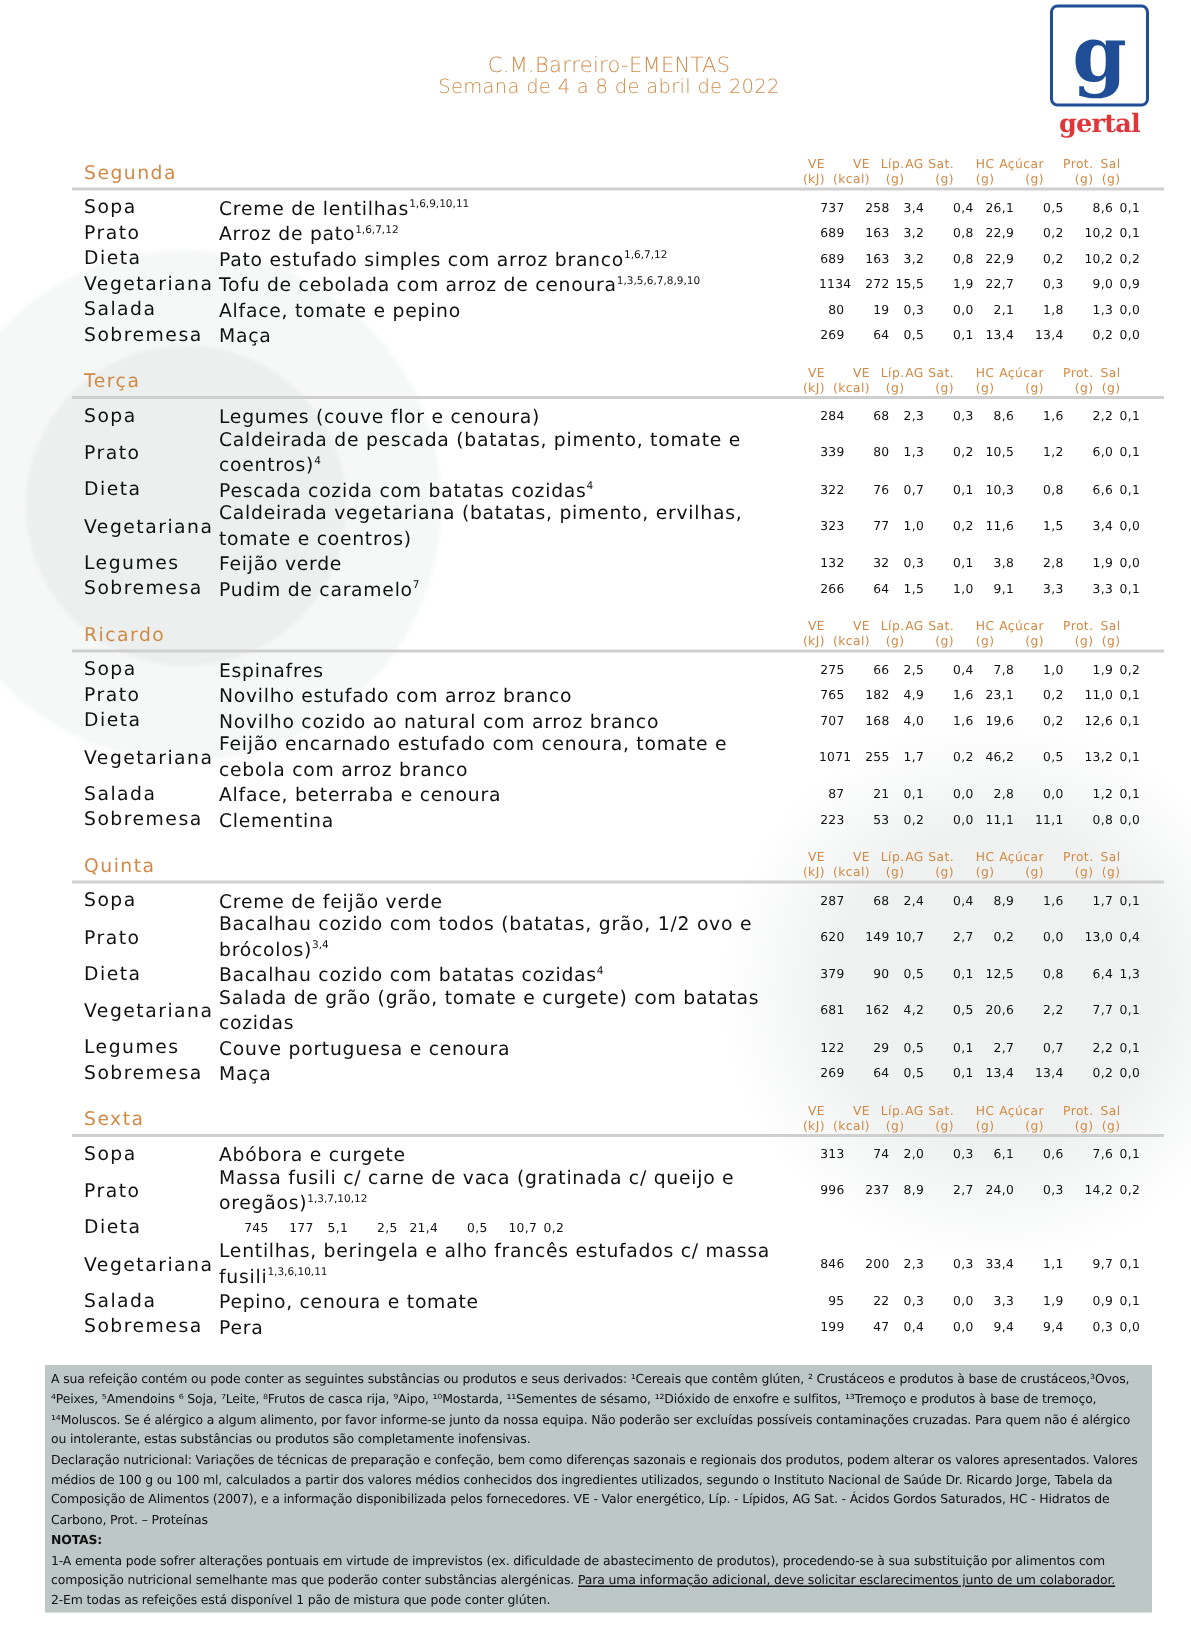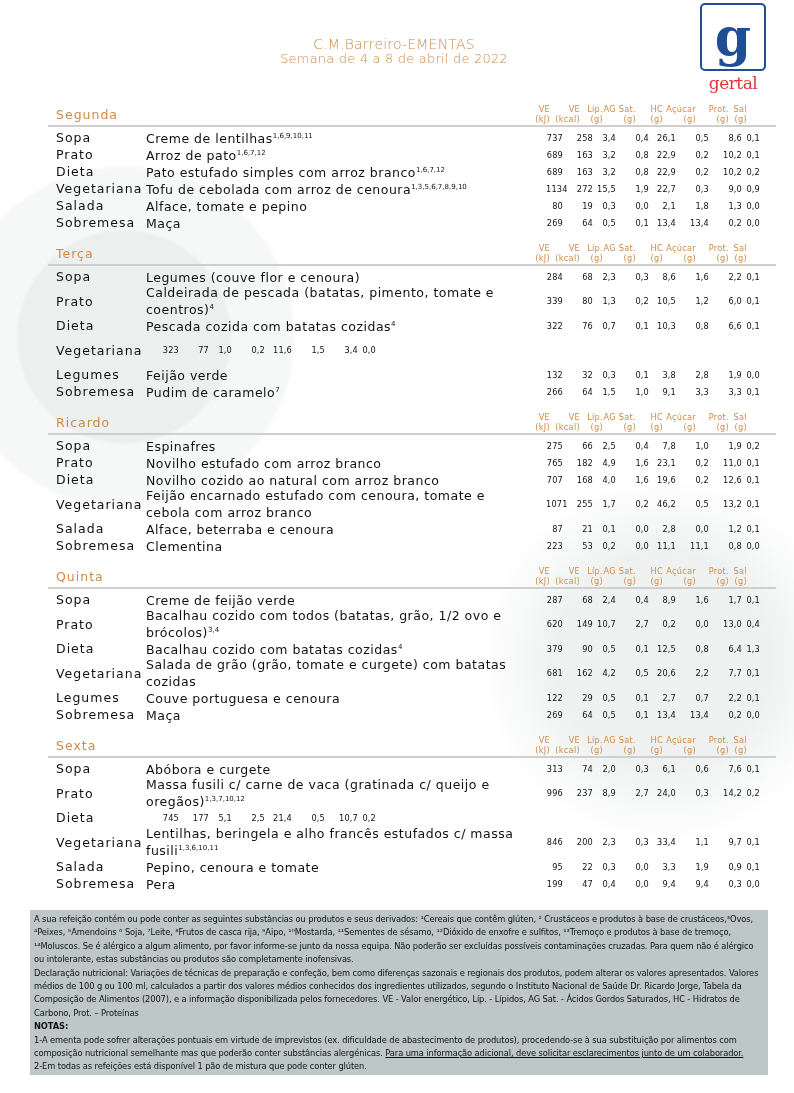--- a/index.html
+++ b/index.html
@@ -5,29 +5,29 @@
   * { box-sizing: border-box; margin: 0; padding: 0; }
   html, body { width: 794px; height: 1093px; background: #ffffff; overflow: hidden; }
   body { position: relative; font-family: "DejaVu Sans", sans-serif; color: #111; }
 
   .watermark { position: absolute; left: -60px; top: 130px; width: 460px; height: 460px; border-radius: 50%;
     background: radial-gradient(circle at 40% 45%, rgba(200,210,208,0.35) 0 28%, rgba(220,226,225,0.25) 29% 45%, rgba(0,0,0,0) 46%); pointer-events: none; }
   .watermark2 { position: absolute; right: -40px; top: 440px; width: 380px; height: 440px; border-radius: 50%;
     background: radial-gradient(circle at 55% 50%, rgba(210,216,215,0.35) 0 35%, rgba(0,0,0,0) 60%); pointer-events: none; }
 
   .header { position: absolute; left: 0; top: 0; width: 794px; height: 100px; }
-  .title { position: absolute; left: 240px; top: 36px; width: 308px; text-align: center; color: #d08a46;
+  .title { position: absolute; left: 252px; top: 36px; width: 308px; text-align: center; color: #d08a46;
     font-family: "DejaVu Sans", sans-serif; font-weight: 300; line-height: 1.15; }
   .title .l1 { font-size: 14px; letter-spacing: 0.2px; }
   .title .l2 { font-size: 13px; letter-spacing: 0.2px; }
 
   .logo { position: absolute; left: 697px; top: 3px; width: 72px; height: 88px; }
   .logo-box { position: absolute; left: 3px; top: 0; width: 66px; height: 68px; border: 2px solid #1f4e96; border-radius: 5px; background: #fff; }
   .logo-g { position: absolute; left: 0; top: 2px; width: 62px; text-align: center; font-family: "DejaVu Serif", serif; font-weight: bold; font-size: 52px; color: #1f4e96; line-height: 60px; }
-  .logo-word { position: absolute; left: 0; top: 70px; width: 72px; text-align: center; font-family: "DejaVu Serif", serif; font-weight: normal; font-size: 17px; color: #e0353b; letter-spacing: -0.5px; }
+  .logo-word { position: absolute; left: 0; top: 70px; width: 72px; text-align: center; font-family: "DejaVu Serif", serif; font-weight: bold; font-size: 17px; color: #e0353b; letter-spacing: -0.5px; }
 
   .content { position: absolute; left: 56px; top: 104px; width: 720px; }
   .day { position: relative; }
   .day-head { position: relative; height: 25px; }
   .day-name { position: absolute; left: 0; top: 3px; font-size: 12.5px; color: #d08a46; letter-spacing: 1px; }
   .day-rule { position: absolute; left: -8px; right: 0; top: 21px; height: 2px; background: #cfcfcf; }
 
   .cols { position: absolute; left: 477px; top: 0; display: flex; }
   .col { text-align: right; }
   .col-h { font-size: 8.2px; color: #d08a46; line-height: 10px; white-space: nowrap; letter-spacing: 0.3px; }
@@ -272,20 +272,21 @@
           <span class="val w2">0,7</span>
           <span class="val w3">0,1</span>
           <span class="val w4">10,3</span>
           <span class="val w5">0,8</span>
           <span class="val w6">6,6</span>
           <span class="val w7">0,1</span>
         </span>
       </div>
       <div class="row" style="height: 32px;">
         <span class="cat">Vegetariana</span>
+        <span class="dish"><span>Caldeirada vegetariana (batatas, pimento, ervilhas, tomate e coentros)</span><sup></sup></span>
         <span class="vals">
           <span class="val w0">323</span>
           <span class="val w1">77</span>
           <span class="val w2">1,0</span>
           <span class="val w3">0,2</span>
           <span class="val w4">11,6</span>
           <span class="val w5">1,5</span>
           <span class="val w6">3,4</span>
           <span class="val w7">0,0</span>
         </span>

